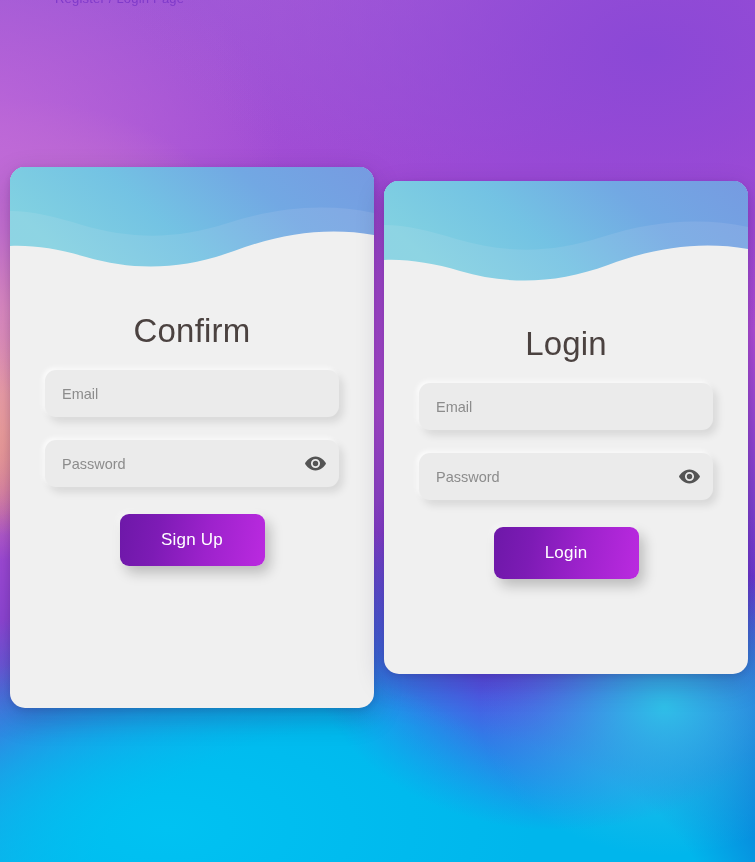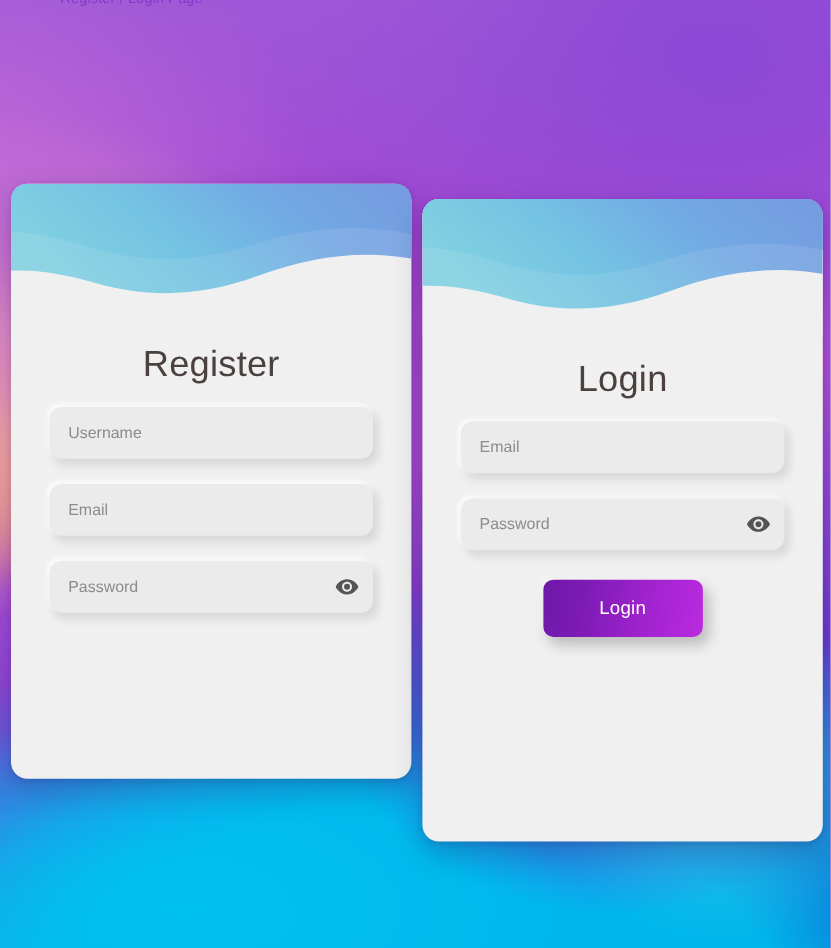--- a/index.html
+++ b/index.html
@@ -73,21 +73,21 @@
     width: 364px;
     background: #f0f0f0;
     border-radius: 15px;
     overflow: hidden;
     box-shadow: 0 10px 28px rgba(30,10,70,.22), 0 2px 6px rgba(30,10,70,.12);
     display: flex;
     flex-direction: column;
   }
 
   #card-register { left: 10px;  top: 167px; height: 541px; }
-  #card-login    { left: 384px; top: 181px; height: 584px; }
+  #card-login    { left: 384px; top: 181px; height: 493px; }
 
   
   .wave-header {
     position: relative;
     width: 100%;
     height: 124px;
     flex: 0 0 auto;
   }
   .wave-header svg { display: block; width: 100%; height: 100%; }
 
@@ -207,41 +207,41 @@
             <stop offset="100%" stop-color="#7b9fe2"></stop>
           </linearGradient>
         </defs>
         <rect x="0" y="0" width="364" height="124" fill="#f0f0f0"></rect>
         <path d="M0,0 L364,0 L364,46 C316,36 268,40 218,56 C166,73 120,72 72,58 C46,50 22,44 0,44 Z" fill="url(#gTopA)"></path>
         <path d="M0,0 L364,0 L364,68 C318,60 272,66 224,84 C172,103 124,104 76,90 C48,82 24,78 0,79 Z" fill="url(#gMidA)" opacity="0.93"></path>
       </svg>
     </div>
 
     <div class="card-body">
-      <div class="card-title">Register</div>
-
-      <div class="field">
-        <input placeholder="Username" style="">
-      </div>
+      <div class="card-title">Confirm</div>
+
 
       <div class="field">
         <input placeholder="Email" style="">
       </div>
 
       <div class="field">
         <input placeholder="Password" style="">
         <button class="eye-btn" aria-label="toggle password">
           <svg width="21" height="15" viewBox="0 0 24 16">
             <path d="M12 0C6 0 1.6 4.6 0 8c1.6 3.4 6 8 12 8s10.4-4.6 12-8c-1.6-3.4-6-8-12-8zm0 13.2C9.1 13.2 6.8 10.9 6.8 8S9.1 2.8 12 2.8 17.2 5.1 17.2 8 14.9 13.2 12 13.2z" fill="#545454"></path>
             <circle cx="12" cy="8" r="3.1" fill="#545454"></circle>
           </svg>
         </button>
       </div>
 
 
+      <div class="submit-row">
+        <button class="submit-btn">Sign Up</button>
+      </div>
     </div>
   </div>
 
   <div class="card" id="card-login">
 
     <div class="wave-header">
       <svg viewBox="0 0 364 124" preserveAspectRatio="none" aria-hidden="true">
         <defs>
           <linearGradient id="gTopB" x1="0" y1="0.35" x2="1" y2="0">
             <stop offset="0%" stop-color="#3fc0d8"></stop>

